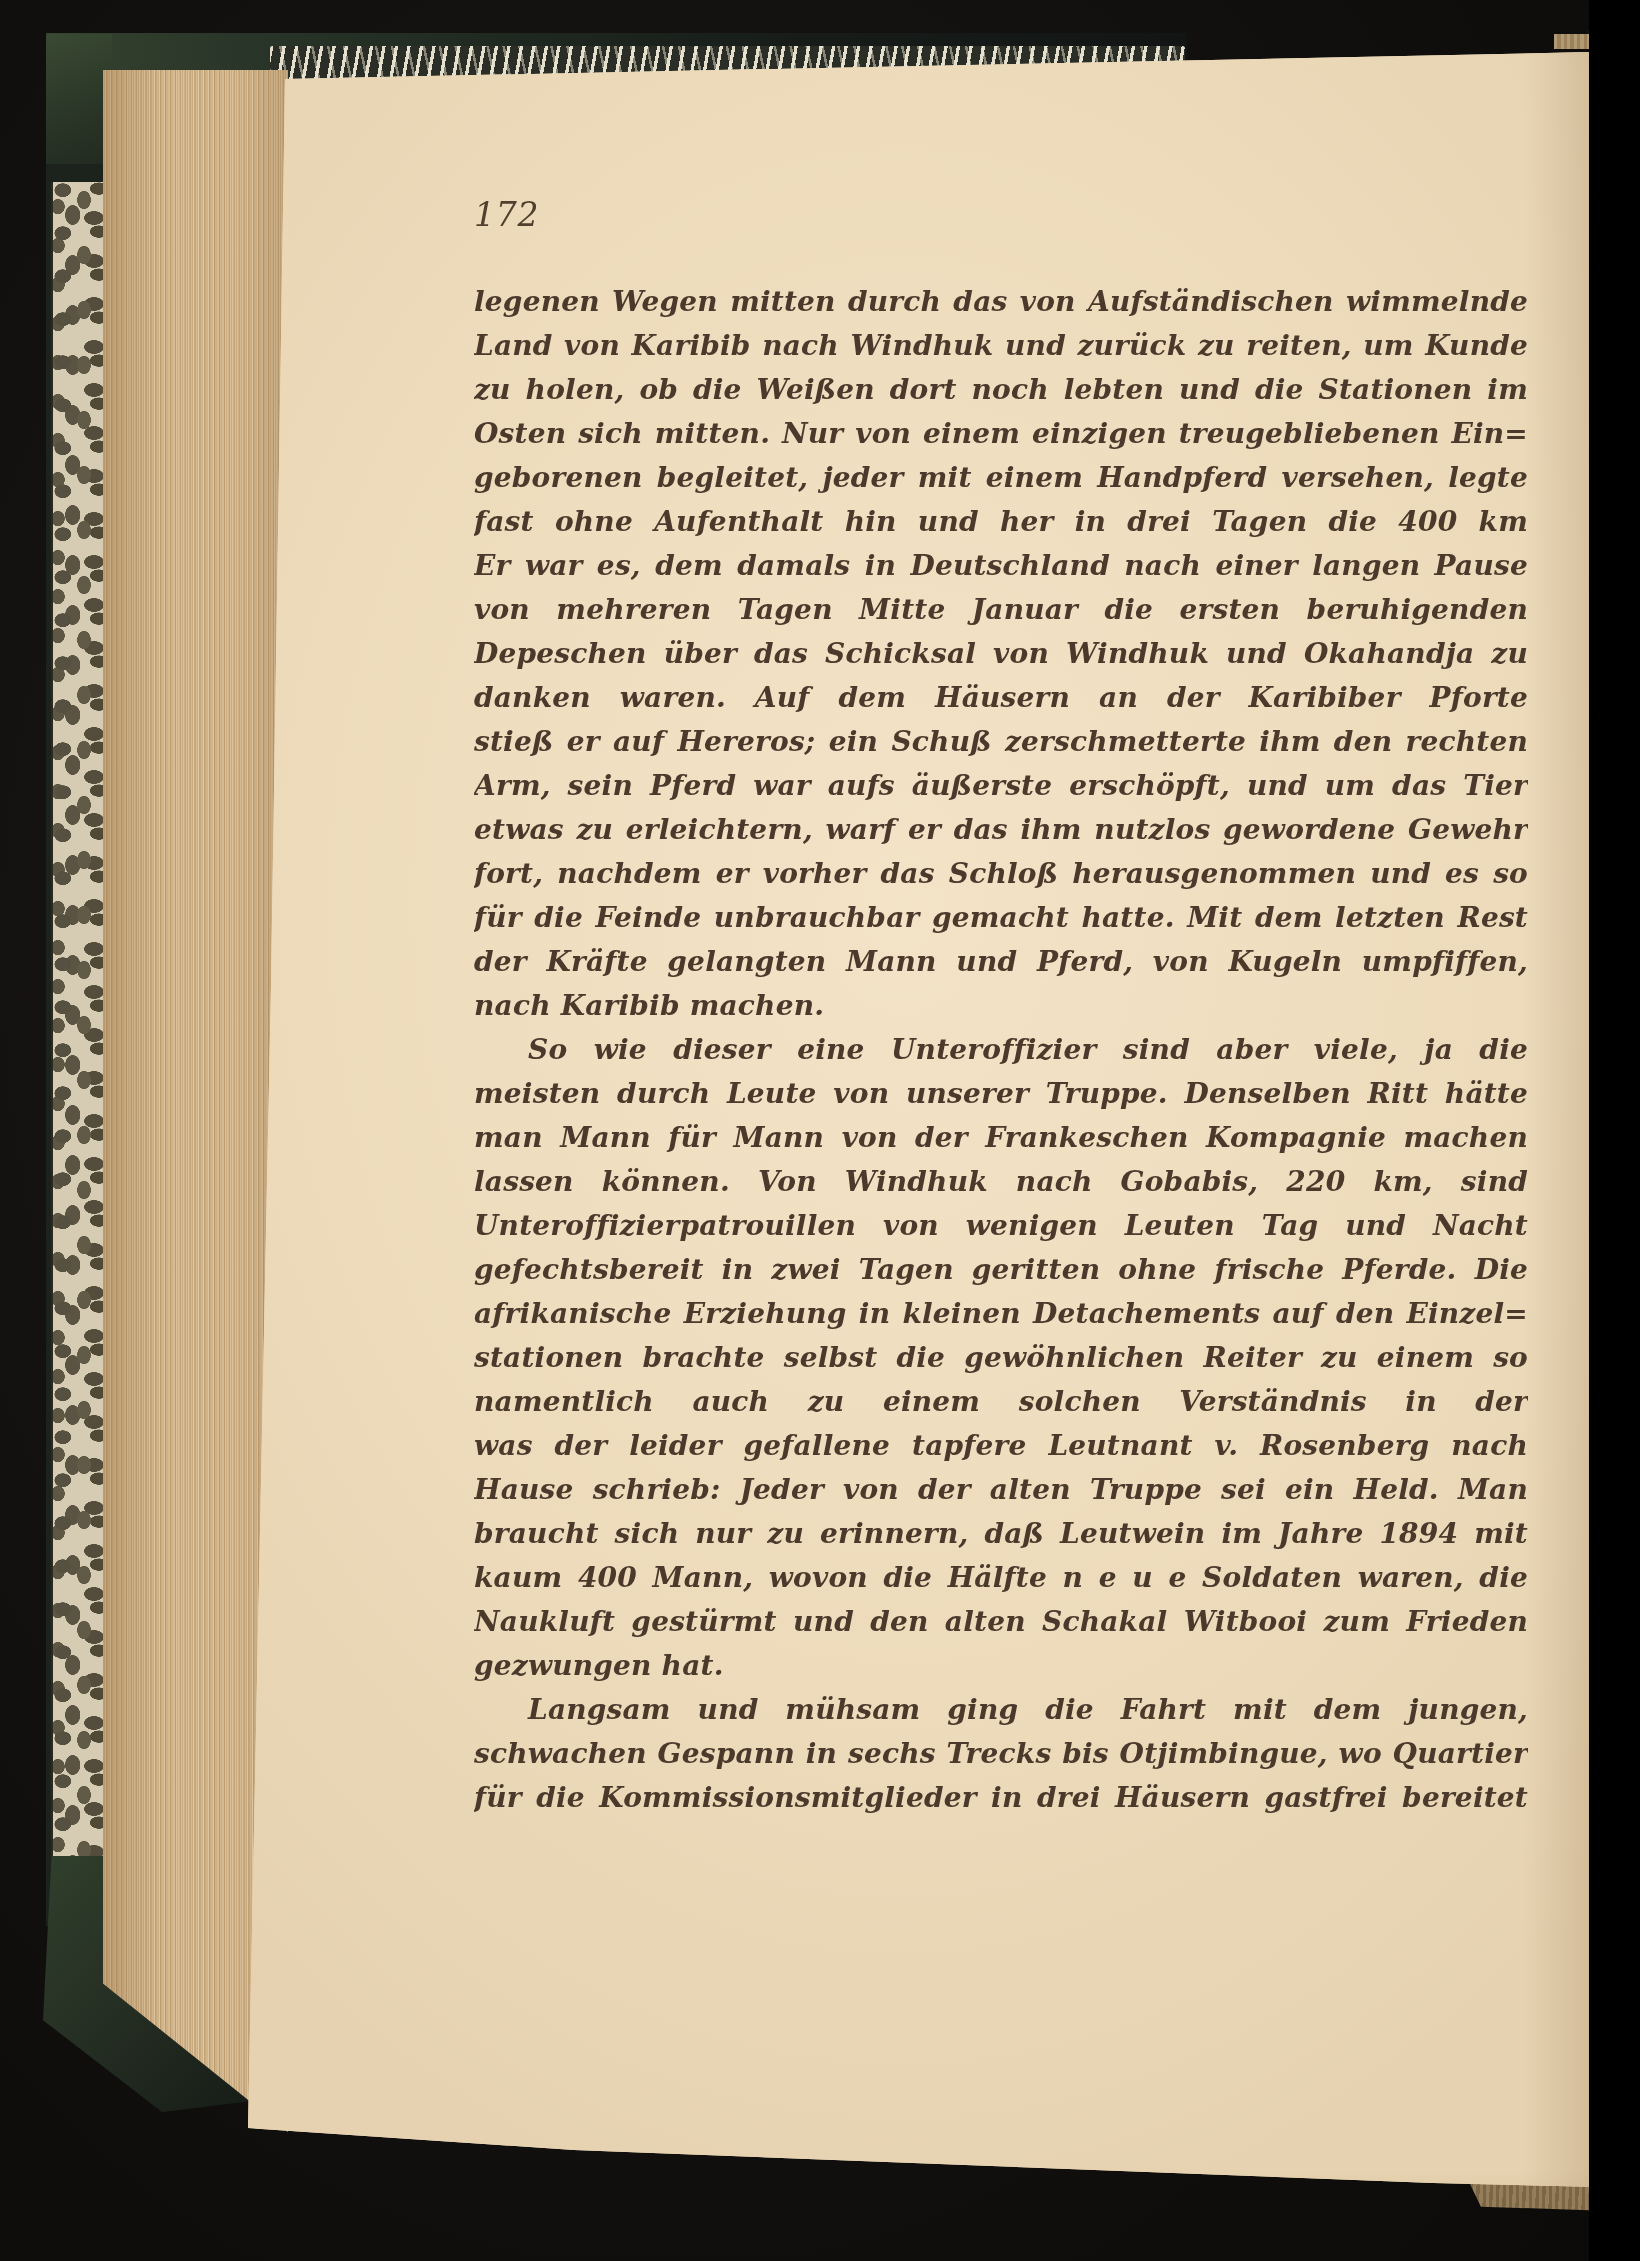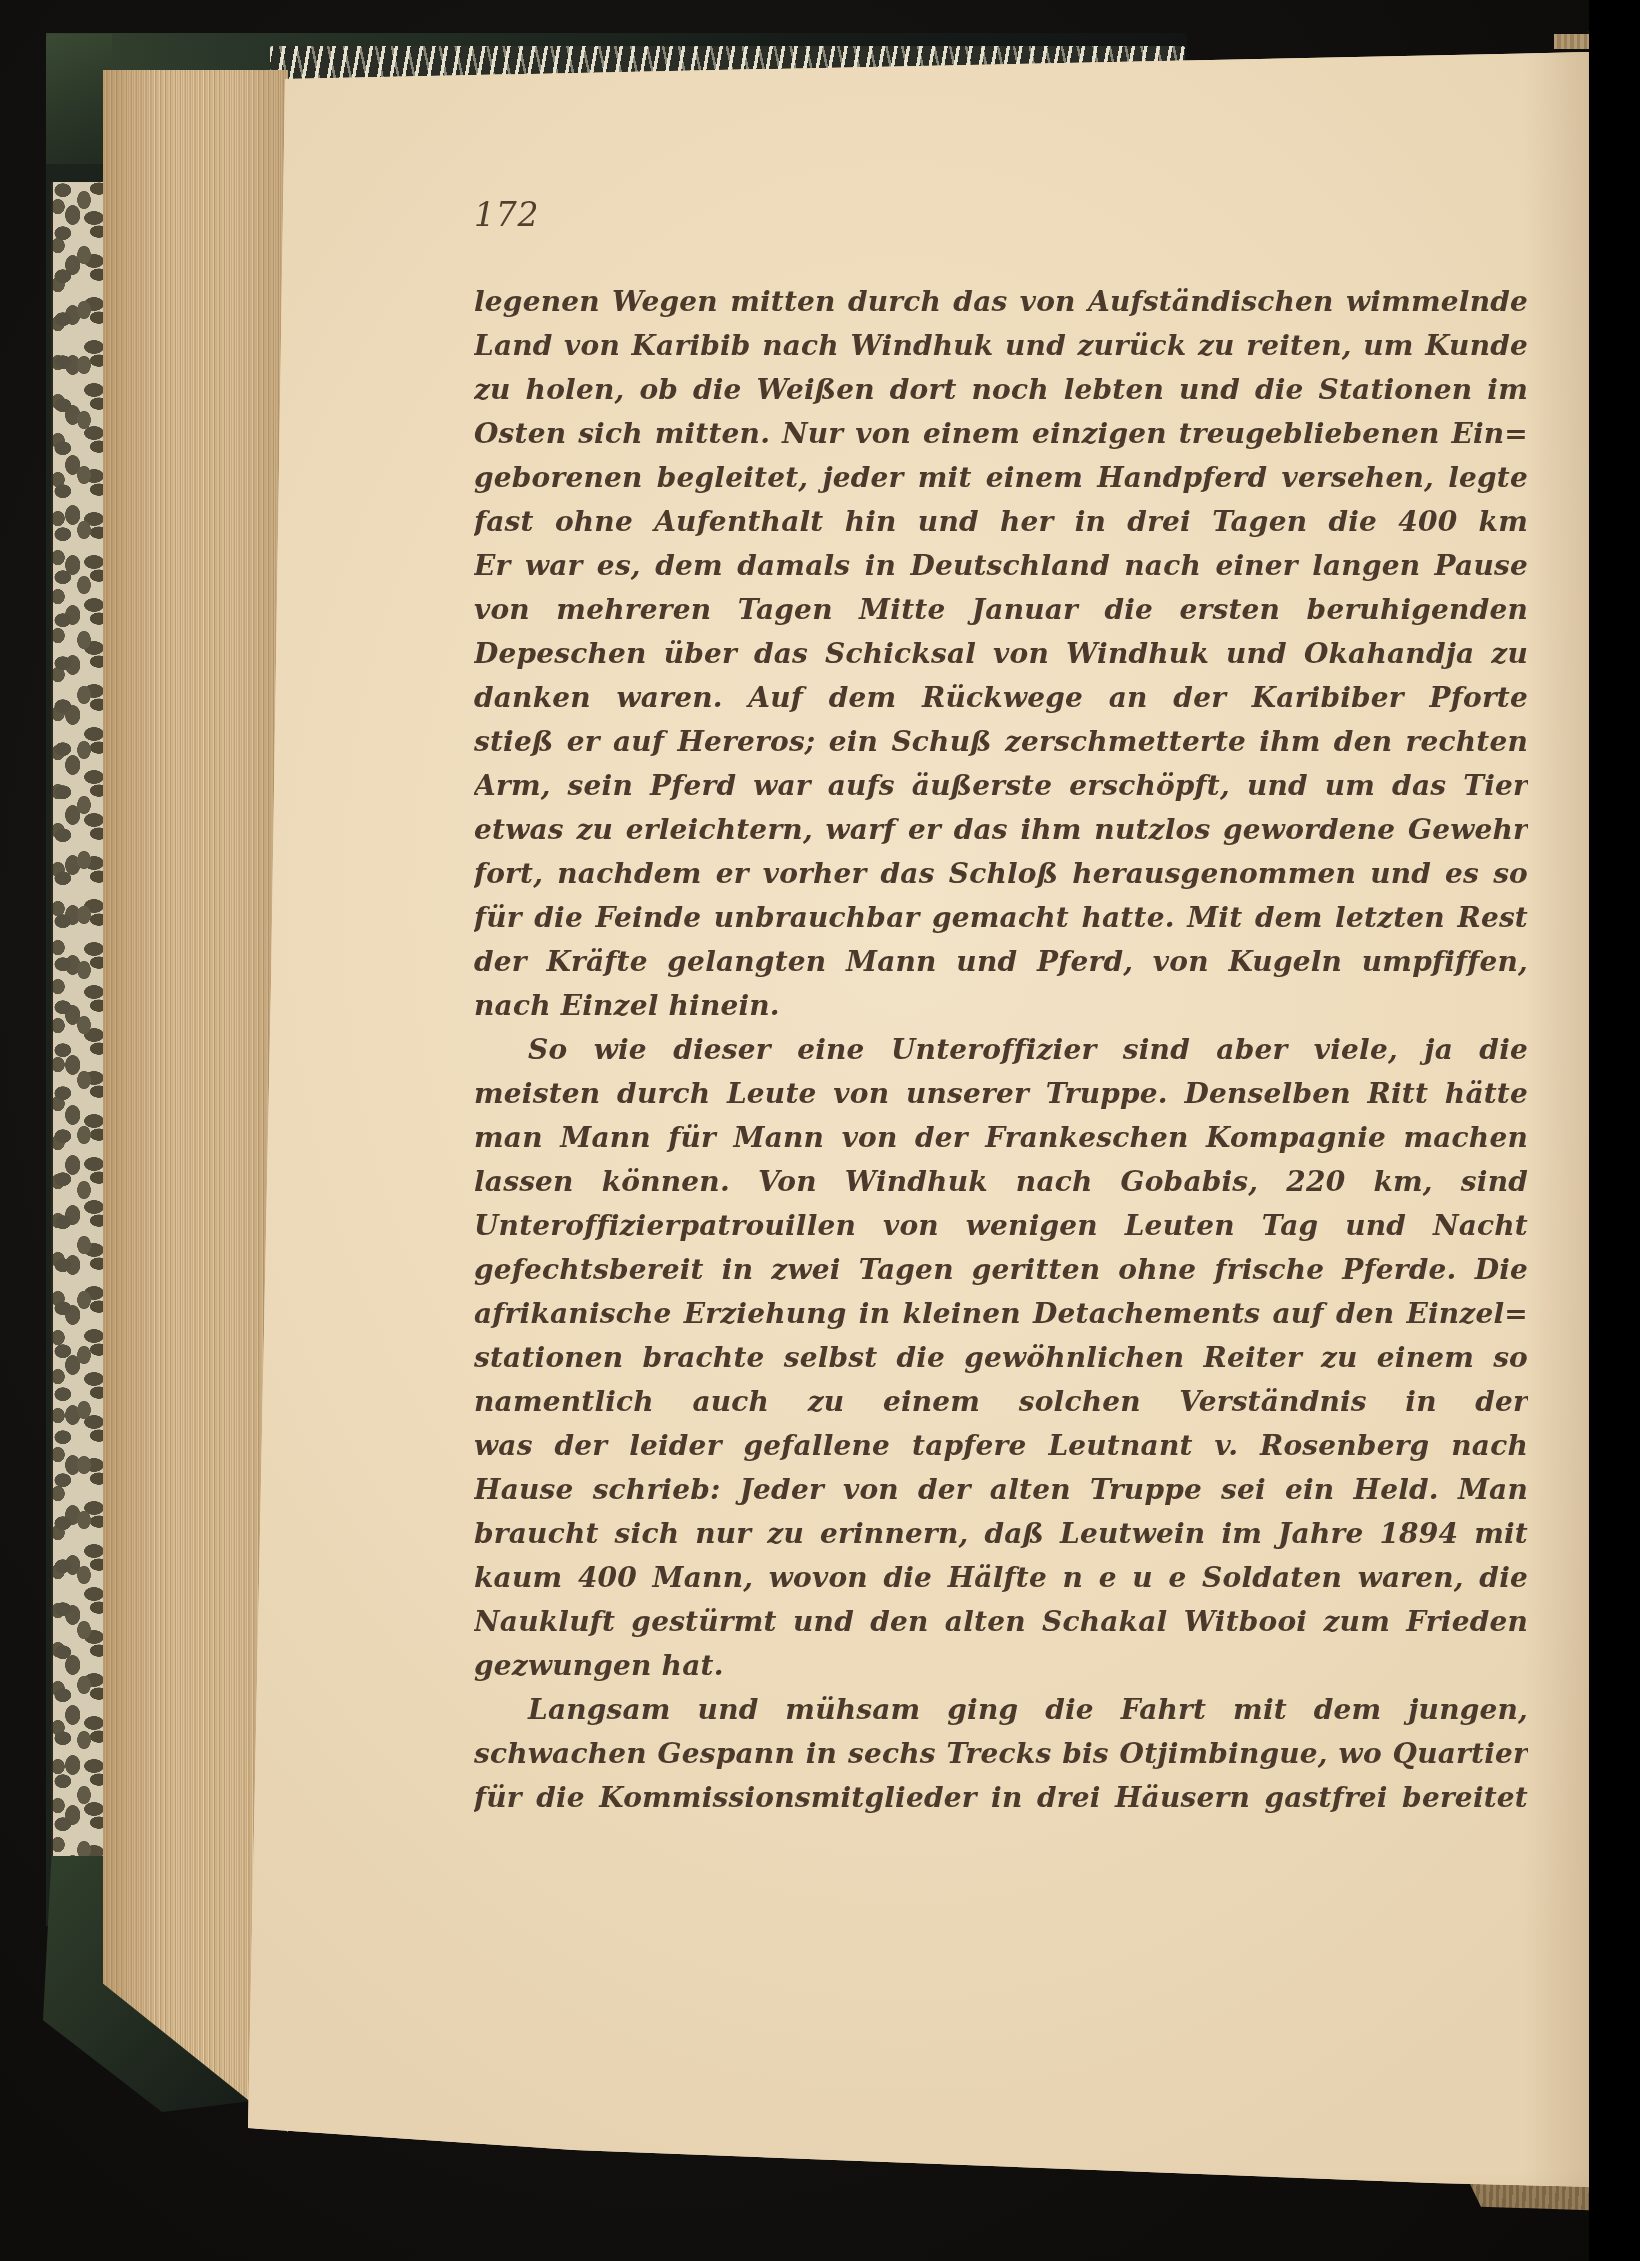--- a/index.html
+++ b/index.html
@@ -134,28 +134,28 @@
     <div class="textblock" id="textblock">
         <div class="line">legenen Wegen mitten durch das von Aufständischen wimmelnde</div>
         <div class="line">Land von Karibib nach Windhuk und zurück zu reiten, um Kunde</div>
         <div class="line">zu holen, ob die Weißen dort noch lebten und die Stationen im</div>
         <div class="line">Osten sich mitten.  Nur von einem einzigen treugebliebenen Ein=</div>
         <div class="line">geborenen begleitet, jeder mit einem Handpferd versehen, legte er</div>
         <div class="line">fast ohne Aufenthalt hin und her in drei Tagen die 400 km zurück.</div>
         <div class="line">Er war es, dem damals in Deutschland nach einer langen Pause</div>
         <div class="line">von mehreren Tagen Mitte Januar die ersten beruhigenden</div>
         <div class="line">Depeschen über das Schicksal von Windhuk und Okahandja zu</div>
-        <div class="line">danken waren.  Auf dem Rückwege an der Karibiber Pforte</div>
+        <div class="line">danken waren.  Auf dem Häusern an der Karibiber Pforte</div>
         <div class="line">stieß er auf Hereros; ein Schuß zerschmetterte ihm den rechten</div>
         <div class="line">Arm, sein Pferd war aufs äußerste erschöpft, und um das Tier</div>
         <div class="line">etwas zu erleichtern, warf er das ihm nutzlos gewordene Gewehr</div>
         <div class="line">fort, nachdem er vorher das Schloß herausgenommen und es so</div>
         <div class="line">für die Feinde unbrauchbar gemacht hatte.  Mit dem letzten Rest</div>
         <div class="line">der Kräfte gelangten Mann und Pferd, von Kugeln umpfiffen,</div>
-        <div class="line para-end">nach Einzel hinein.</div>
+        <div class="line para-end">nach Karibib machen.</div>
         <div class="line indent">So wie dieser eine Unteroffizier sind aber viele, ja die</div>
         <div class="line">meisten durch Leute von unserer Truppe.  Denselben Ritt hätte</div>
         <div class="line">man Mann für Mann von der Frankeschen Kompagnie machen</div>
         <div class="line">lassen können.  Von Windhuk nach Gobabis, 220 km, sind</div>
         <div class="line">Unteroffizierpatrouillen von wenigen Leuten Tag und Nacht</div>
         <div class="line">gefechtsbereit in zwei Tagen geritten ohne frische Pferde.  Die</div>
         <div class="line">afrikanische Erziehung in kleinen Detachements auf den Einzel=</div>
         <div class="line">stationen brachte selbst die gewöhnlichen Reiter zu einem so hohen</div>
         <div class="line">namentlich auch zu einem solchen Verständnis in der Behandlung</div>
         <div class="line">was der leider gefallene tapfere Leutnant v. Rosenberg nach</div>

